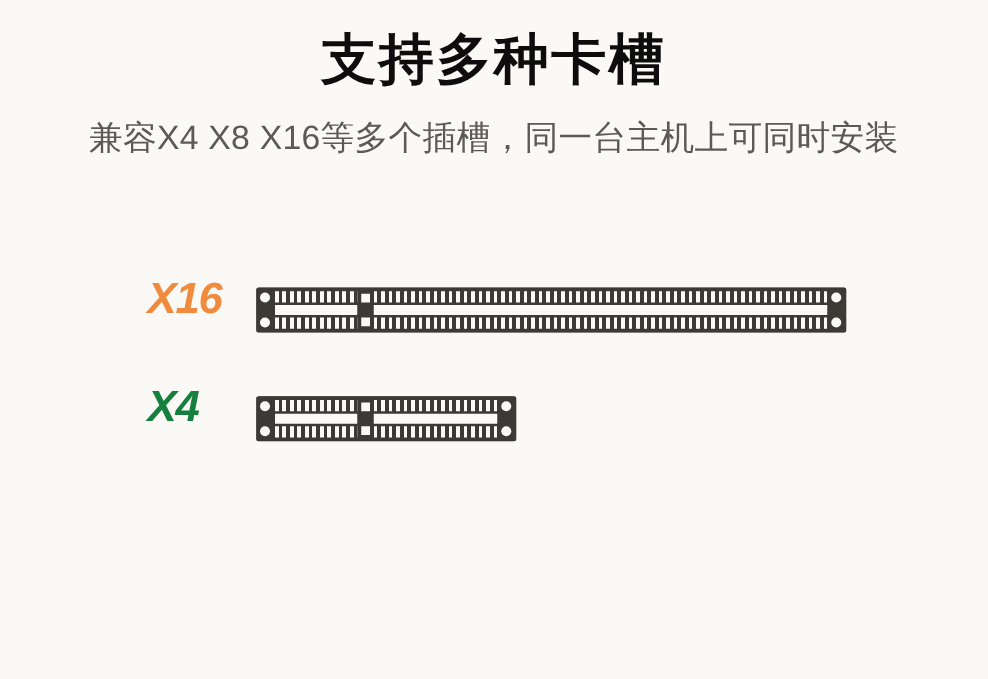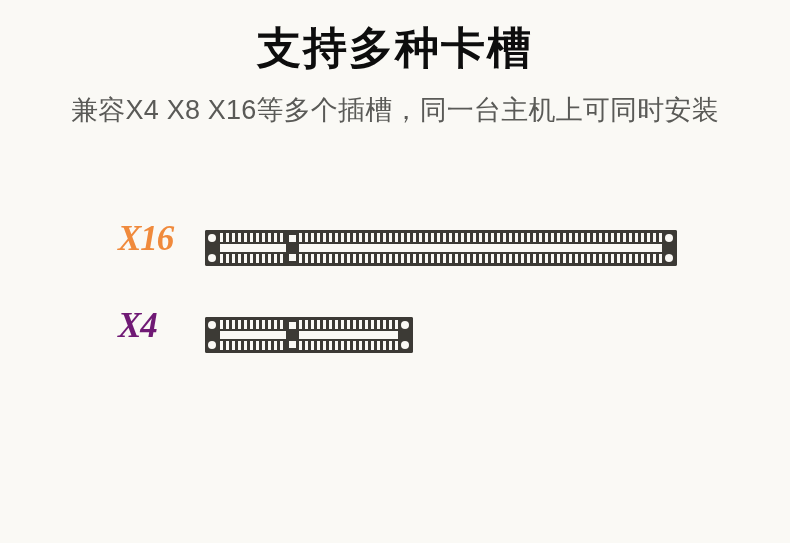--- a/index.html
+++ b/index.html
@@ -48,21 +48,20 @@
   .subtitle-line {
     display: block;
   }
 
   
   .slots {
     position: absolute;
     top: 212px;
     left: 0;
     width: 766px;
-    font-family: Liberation Serif, serif;
   }
   .slot-row {
     position: relative;
     height: 87px;
   }
   .slot-label {
     position: absolute;
     left: 118px;
     top: 0;
     width: 76px;
@@ -187,21 +186,21 @@
         </div>
         <div class="cap" style="background-color: rgb(60, 58, 53);">
           <div class="hole top" style="background: rgb(250, 249, 245);"></div>
           <div class="hole bottom" style="background: rgb(250, 249, 245);"></div>
         </div>
       </div>
     </div>
 
 
     <div class="slot-row">
-      <div class="slot-label" style="color: #701a75;">X4</div>
+      <div class="slot-label" style="color: #15803d;">X4</div>
       <div class="connector" style="width: 208px; background-color: rgb(60, 58, 53);">
         <div class="cap" style="background-color: rgb(60, 58, 53);">
           <div class="hole top" style="background: rgb(250, 249, 245);"></div>
           <div class="hole bottom" style="background: rgb(250, 249, 245);"></div>
         </div>
         <div class="bank short" style="width: 66px; background-color: rgb(60, 58, 53);">
           <div class="teeth" style="background-image: repeating-linear-gradient(to right, rgb(250, 249, 245) 0px, rgb(250, 249, 245) 3px, rgb(60, 58, 53) 3px, rgb(60, 58, 53) 6px);"></div>
           <div class="channel" style="background: rgb(250, 249, 245);"></div>
           <div class="teeth" style="background-image: repeating-linear-gradient(to right, rgb(250, 249, 245) 0px, rgb(250, 249, 245) 3px, rgb(60, 58, 53) 3px, rgb(60, 58, 53) 6px);"></div>
         </div>

